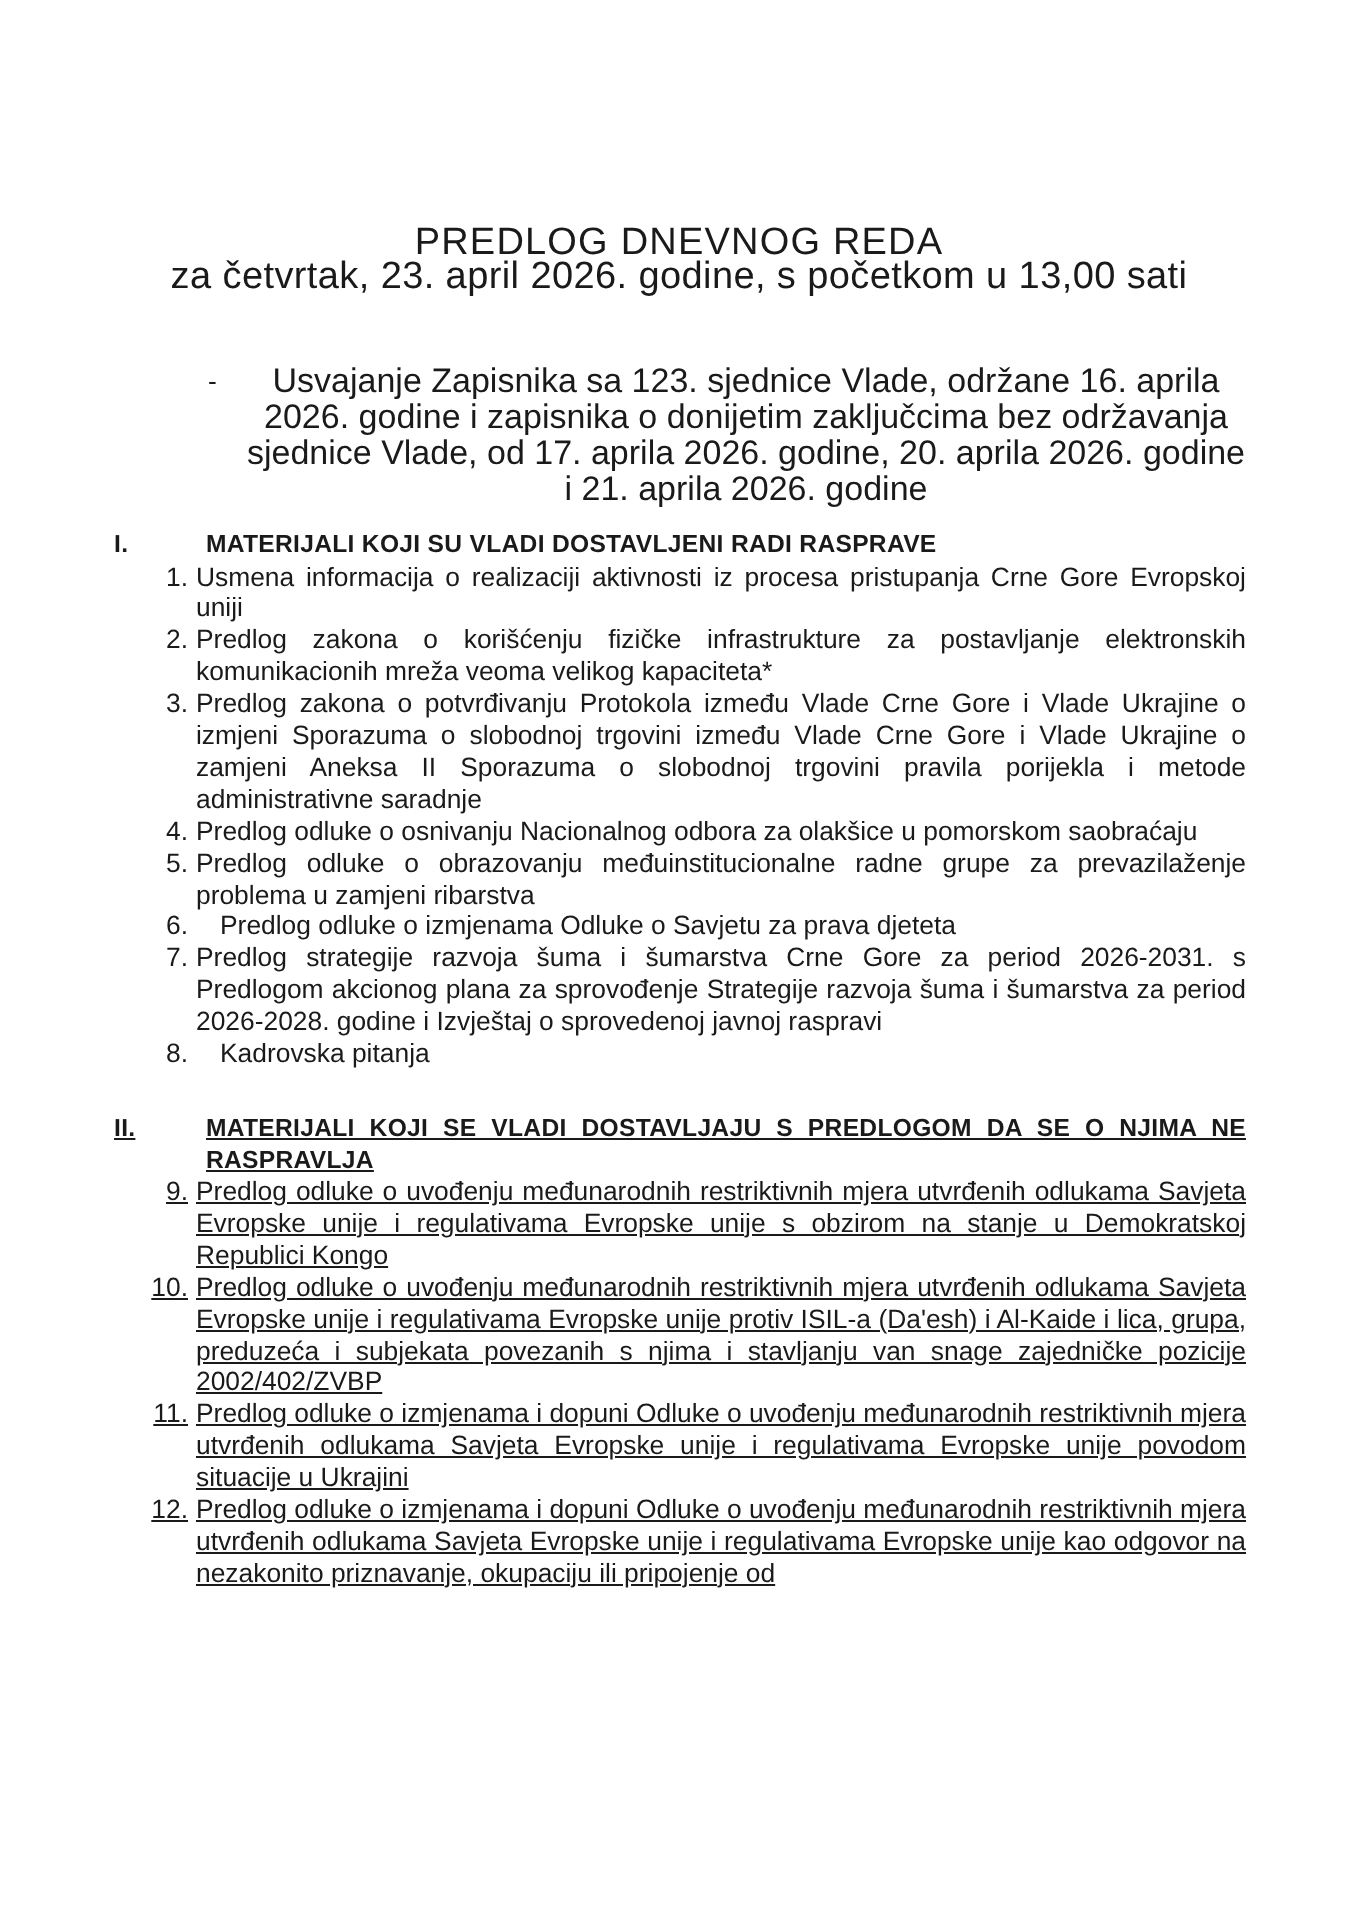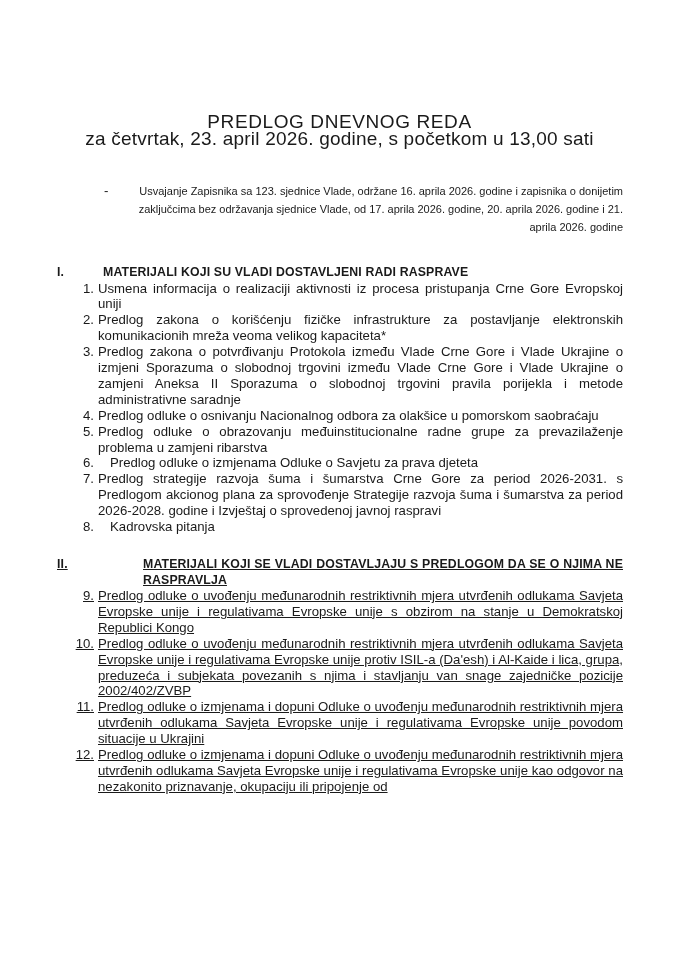--- a/index.html
+++ b/index.html
@@ -52,23 +52,23 @@
   }
   .intro-dash {
     width: 19px;
     flex: 0 0 19px;
     font-size: 13.2px;
     line-height: 18px;
     text-align: left;
   }
   .intro-text {
     flex: 1 1 auto;
-    font-size: 11px;
+    font-size: 17px;
     line-height: 18px;
-    text-align: right;
+    text-align: center;
   }
 
   
   .body-area {
     position: absolute;
     left: 57px;
     top: 265px;
     width: 566px;
   }
   .section {
@@ -90,21 +90,20 @@
     flex: 0 0 46px;
     width: 46px;
   }
   .section-title {
     flex: 1 1 auto;
     text-align: justify;
     text-align-last: left;
   }
   .section-title.two-line {
     text-align: justify;
-    margin-left: 40px;
   }
 
   
   ol.items {
     list-style: none;
     margin: 0;
     padding: 0;
   }
   li.item {
     display: flex;

